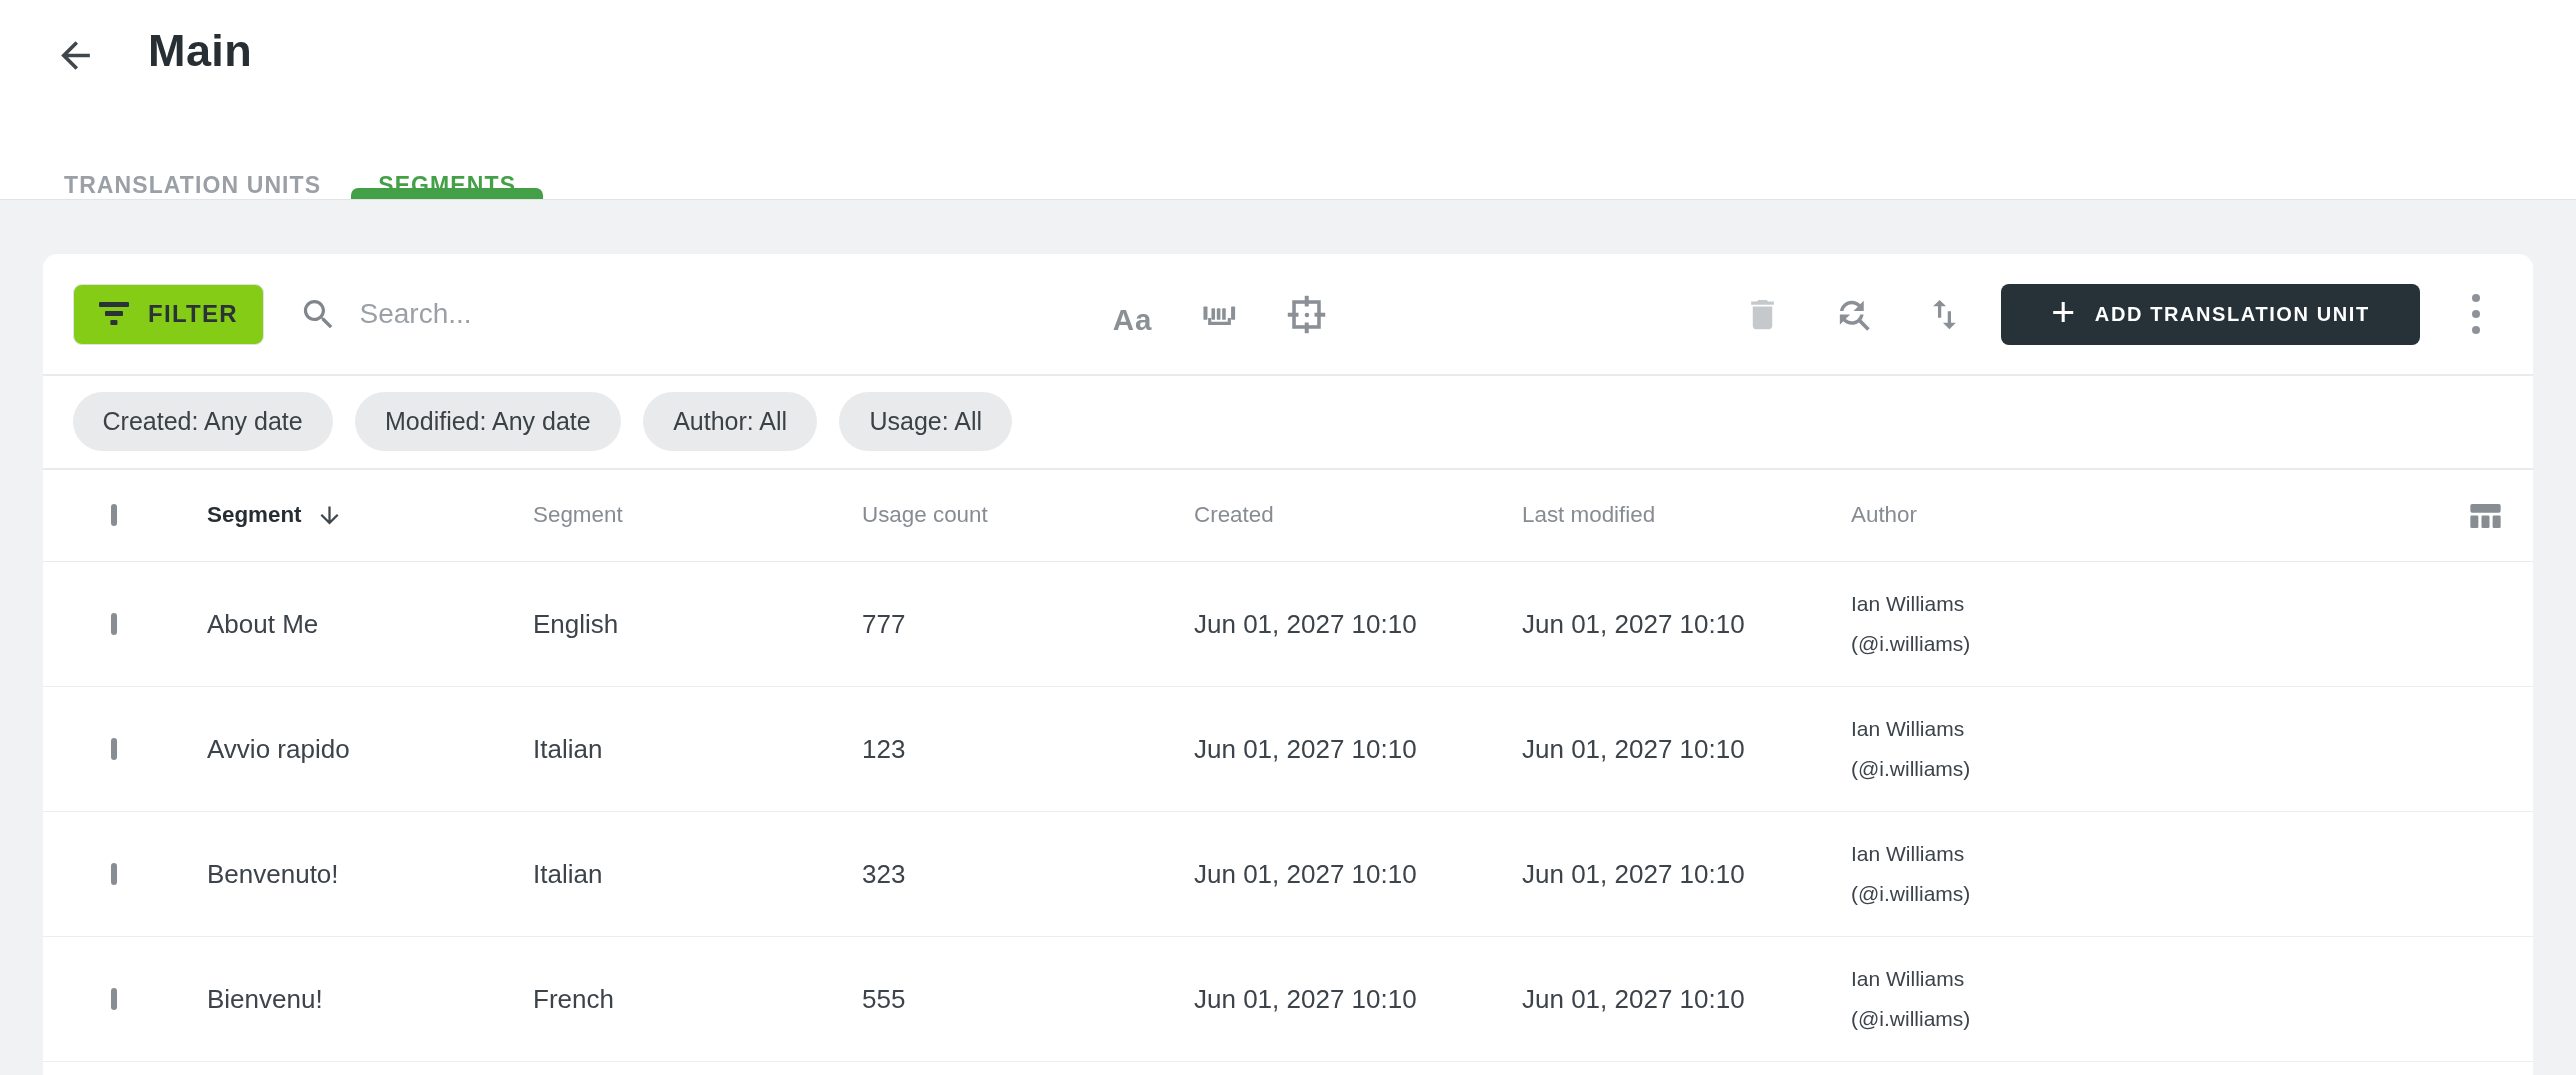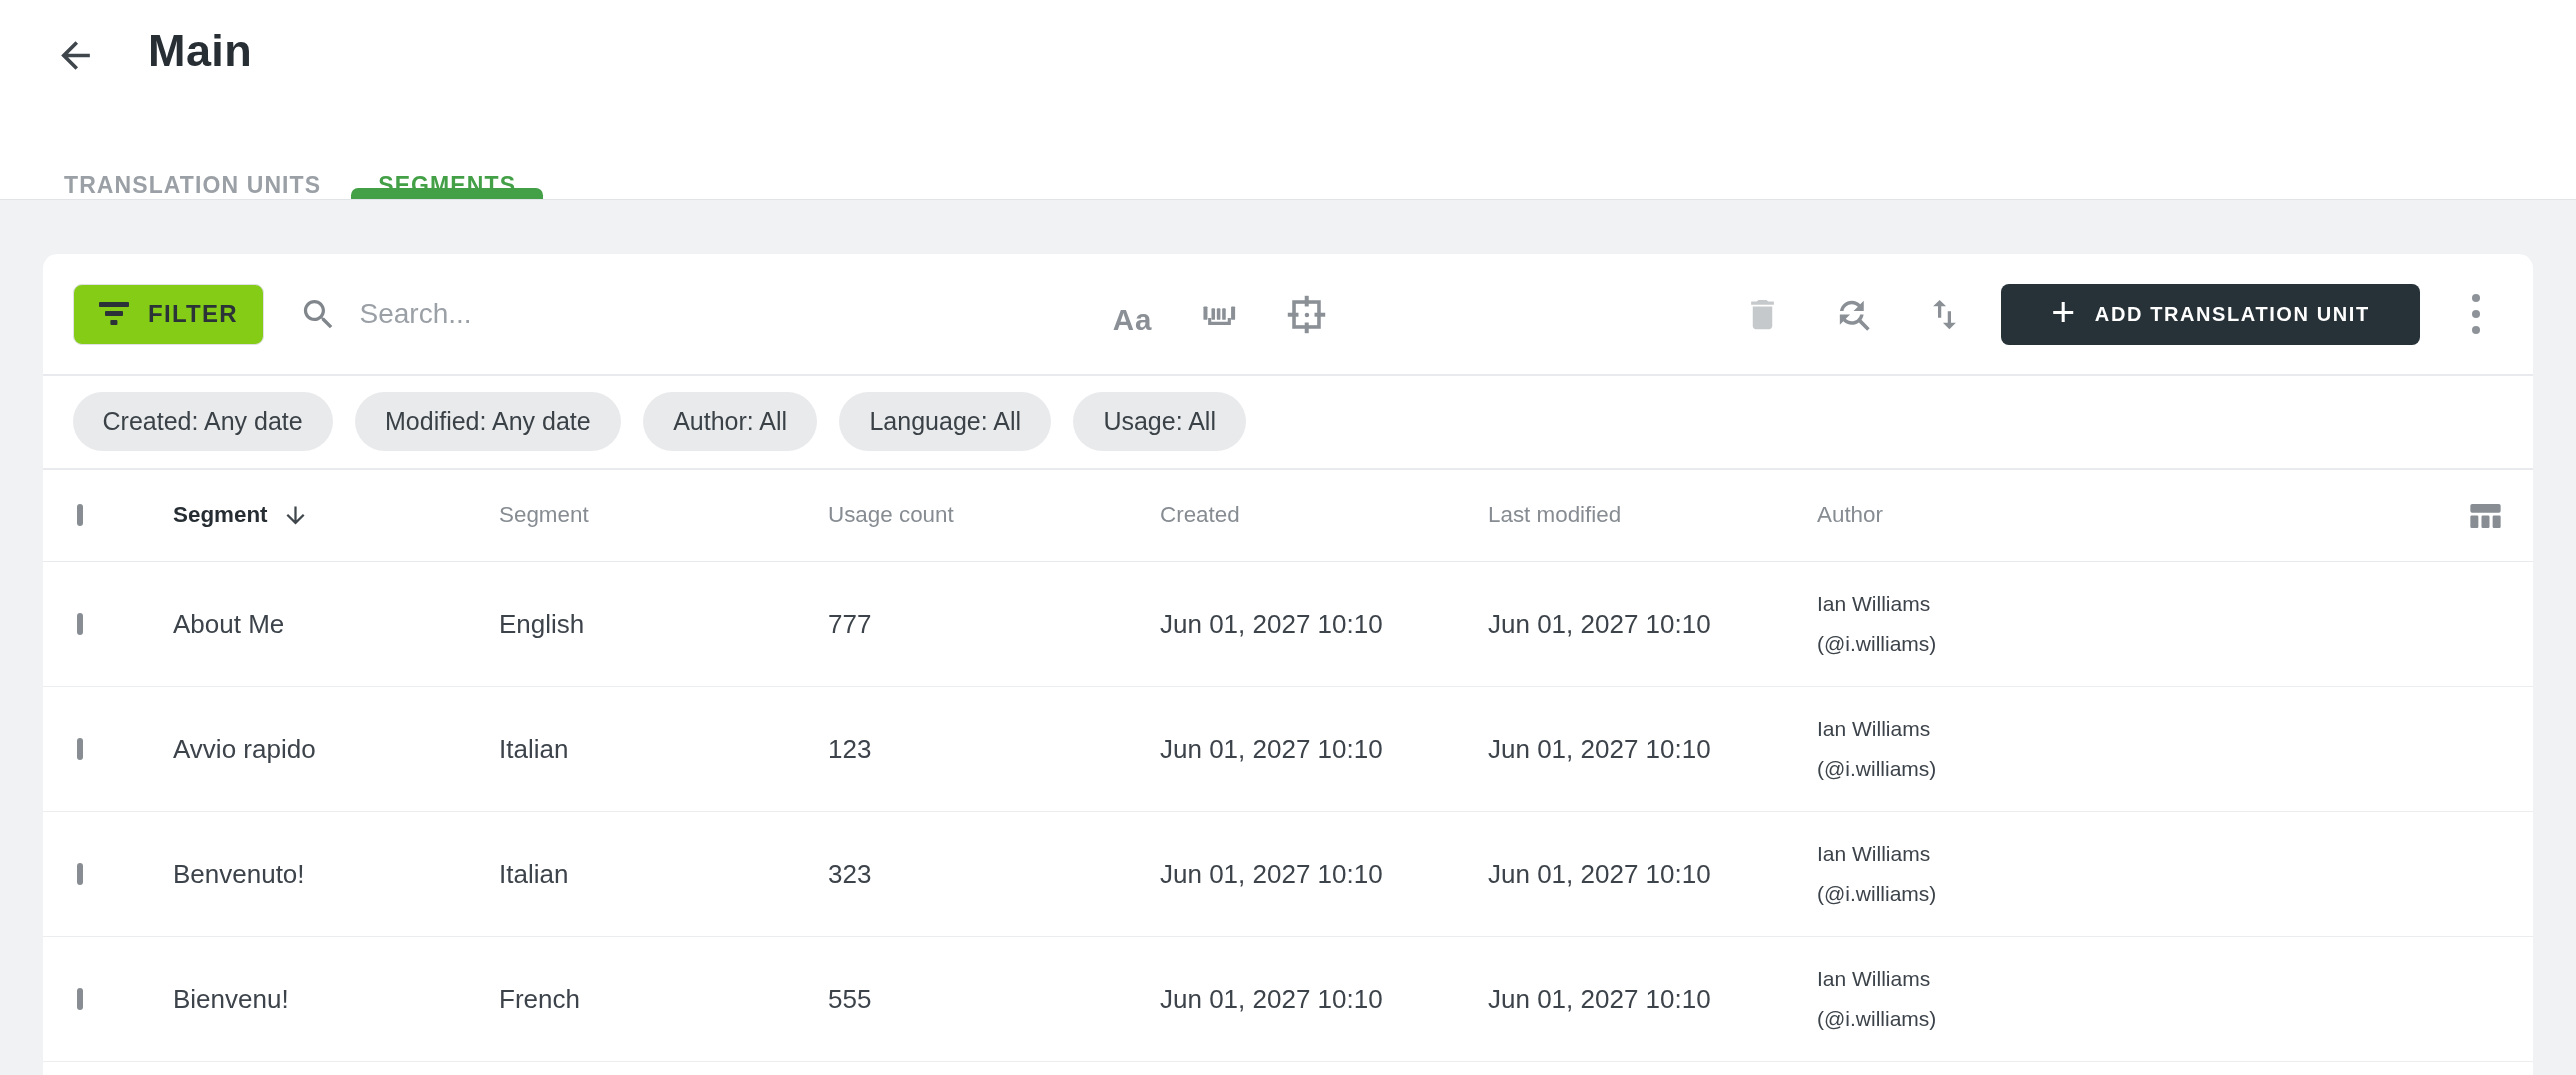--- a/index.html
+++ b/index.html
@@ -67,21 +67,21 @@
   .kebab i { width:8px; height:8px; border-radius:50%; background:#8d9398; display:block; }
 
   
   .chips-row { height:92px; display:flex; align-items:center; padding-left:29.5px; gap:22.4px; }
   .chip { height:59px; padding:0 30px; border-radius:30px; background:#e9eaec;
           display:flex; align-items:center; font-size:25px; color:#3a4248; cursor:pointer; white-space:nowrap; }
 
   
   .grid-row { display:grid;
               grid-template-columns:96px 326px 329px 332px 328px 329px 1fr 54px;
-              padding-left:34px; padding-right:27px; align-items:center; }
+              padding-left:68px; padding-right:27px; align-items:center; }
   .table-header { height:91px; }
   .th { font-size:22.4px; color:#868c92; font-weight:400; }
   .th-segment { color:#272e33; font-weight:700; display:flex; align-items:center; gap:14.3px; }
   .row { height:125px; border-bottom:1.8px solid #ebedef; }
   .cell { font-size:26px; color:#3c434a; }
   .author-cell { font-size:21px; color:#3c434a; line-height:40px; }
   .author-cell span { display:block; }
   .checkbox { width:32px; height:32px; border:3.6px solid #878d92; border-radius:5.4px;
               background:#fff; cursor:pointer; }
   .col-icon-wrap { justify-self:end; cursor:pointer; display:flex; }
@@ -191,23 +191,20 @@
 
   <div class="chips-row">
     <div class="chip">
         <span>Created: Any date</span>
       </div>
     <div class="chip">
         <span>Modified: Any date</span>
       </div>
     <div class="chip">
         <span>Author: All</span>
-      </div>
-    <div class="chip">
-        <span>Language: All</span>
       </div>
     <div class="chip">
         <span>Usage: All</span>
       </div>
   </div>
 
   <div class="divider"></div>
 
   <div class="grid-row table-header">
     <div><span class="checkbox"></span></div>

